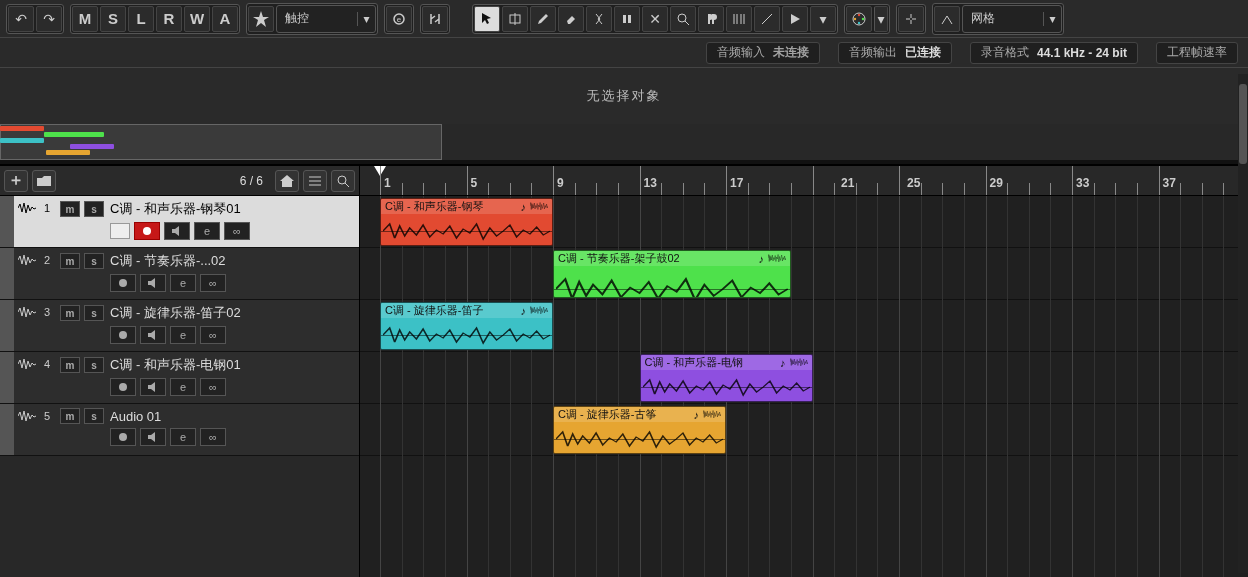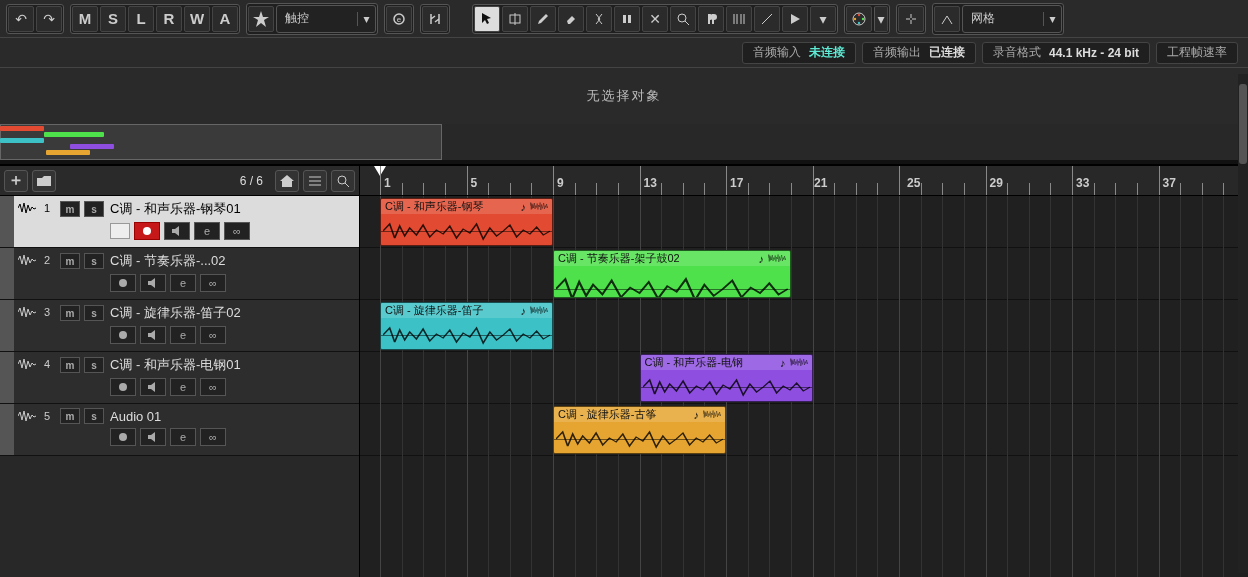--- a/index.html
+++ b/index.html
@@ -66,38 +66,38 @@
   .tb-sep {
     width: 10px;
   }
 
   
   .statusbar {
     display: flex;
     align-items: center;
     justify-content: flex-end;
     height: 30px;
-    gap: 6px;
+    gap: 18px;
     padding: 0 10px;
     background: #2a2a2a;
     border-bottom: 1px solid #444;
     font-size: 12px;
   }
   .status-cell {
     display: flex; align-items: center;
     gap: 8px;
     padding: 2px 10px;
     background: #1f1f1f;
     border: 1px solid #444;
     border-radius: 3px;
     height: 22px;
   }
   .status-key   { color: #aaa; }
   .status-val   { color: #ddd; font-weight: bold; }
-  .status-val.warn { color: #5eead4; }
+  .status-val.warn { color: #a3a3a3; }
 
   
   .nosel {
     height: 56px;
     display: flex;
     align-items: center;
     justify-content: center;
     color: #bbb;
     font-size: 13px;
     letter-spacing: 2px;
@@ -738,21 +738,21 @@
         <div class="ruler-mark" style="left: 776.875px; height: 40%; top: 60%;"></div>
         <div class="ruler-mark" style="left: 798.5px; height: 100%; top: 0px;"></div>
         <div class="ruler-mark" style="left: 820.125px; height: 40%; top: 60%;"></div>
         <div class="ruler-mark" style="left: 841.75px; height: 40%; top: 60%;"></div>
         <div class="ruler-mark" style="left: 863.375px; height: 40%; top: 60%;"></div>
         <div class="ruler-label" style="left: 24px;">1</div>
         <div class="ruler-label" style="left: 110.5px;">5</div>
         <div class="ruler-label" style="left: 197px;">9</div>
         <div class="ruler-label" style="left: 283.5px;">13</div>
         <div class="ruler-label" style="left: 370px;">17</div>
-        <div class="ruler-label" style="left: 454px;">21</div>
+        <div class="ruler-label" style="left: 481px;">21</div>
         <div class="ruler-label" style="left: 547px;">25</div>
         <div class="ruler-label" style="left: 629.5px;">29</div>
         <div class="ruler-label" style="left: 716px;">33</div>
         <div class="ruler-label" style="left: 802.5px;">37</div>
       </div>
     <div class="lanes" id="lanes">
         <div class="grid-line major" style="left: 20px;"></div>
         <div class="grid-line" style="left: 41.625px;"></div>
         <div class="grid-line" style="left: 63.25px;"></div>
         <div class="grid-line" style="left: 84.875px;"></div>

